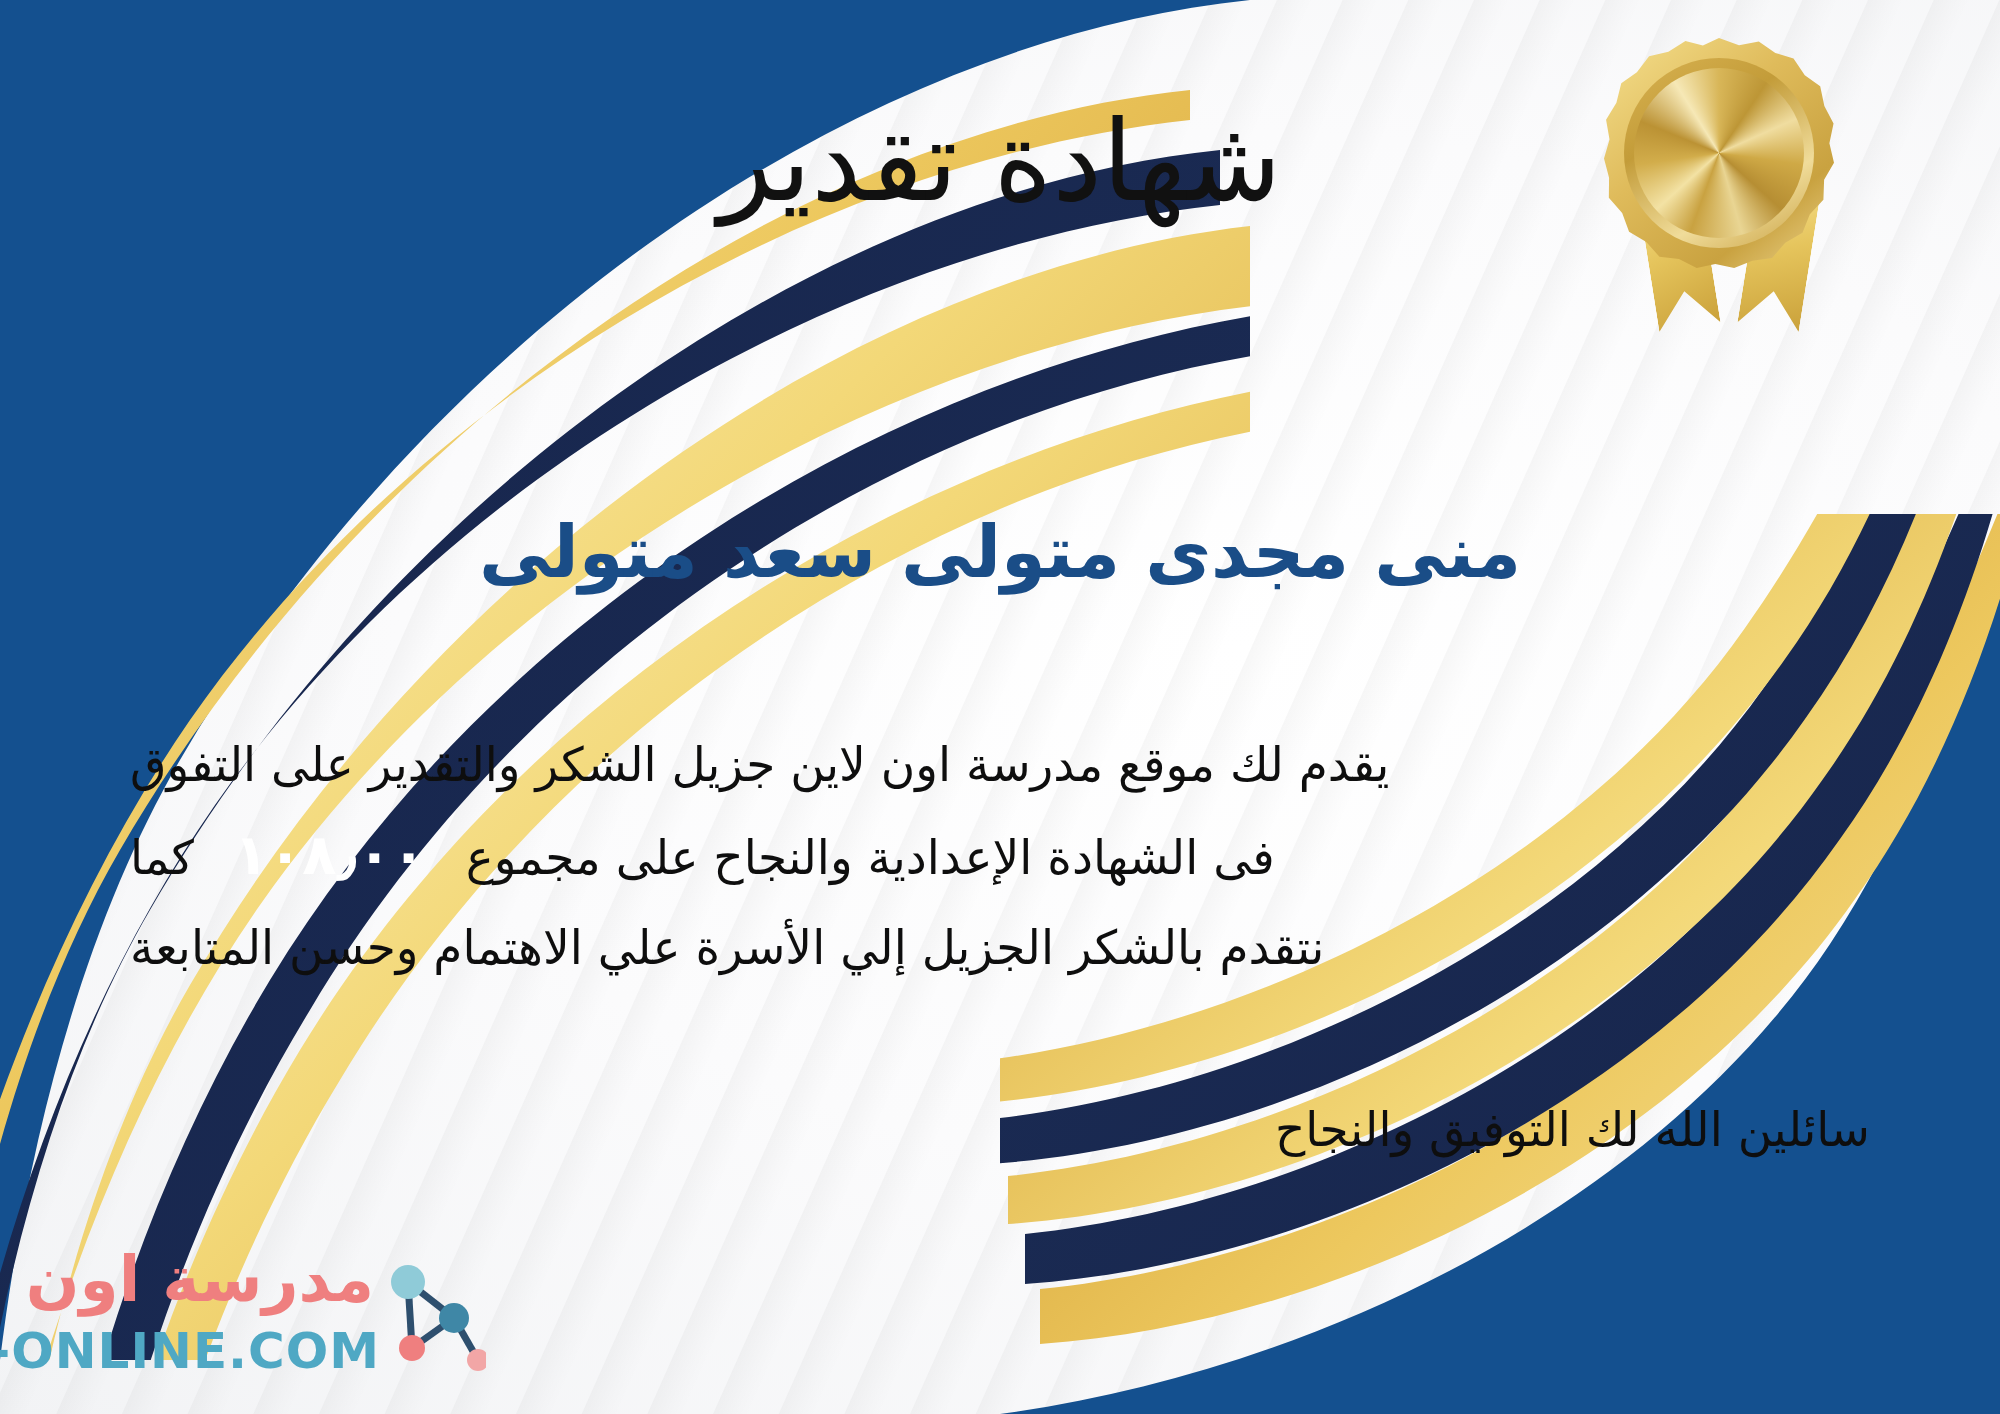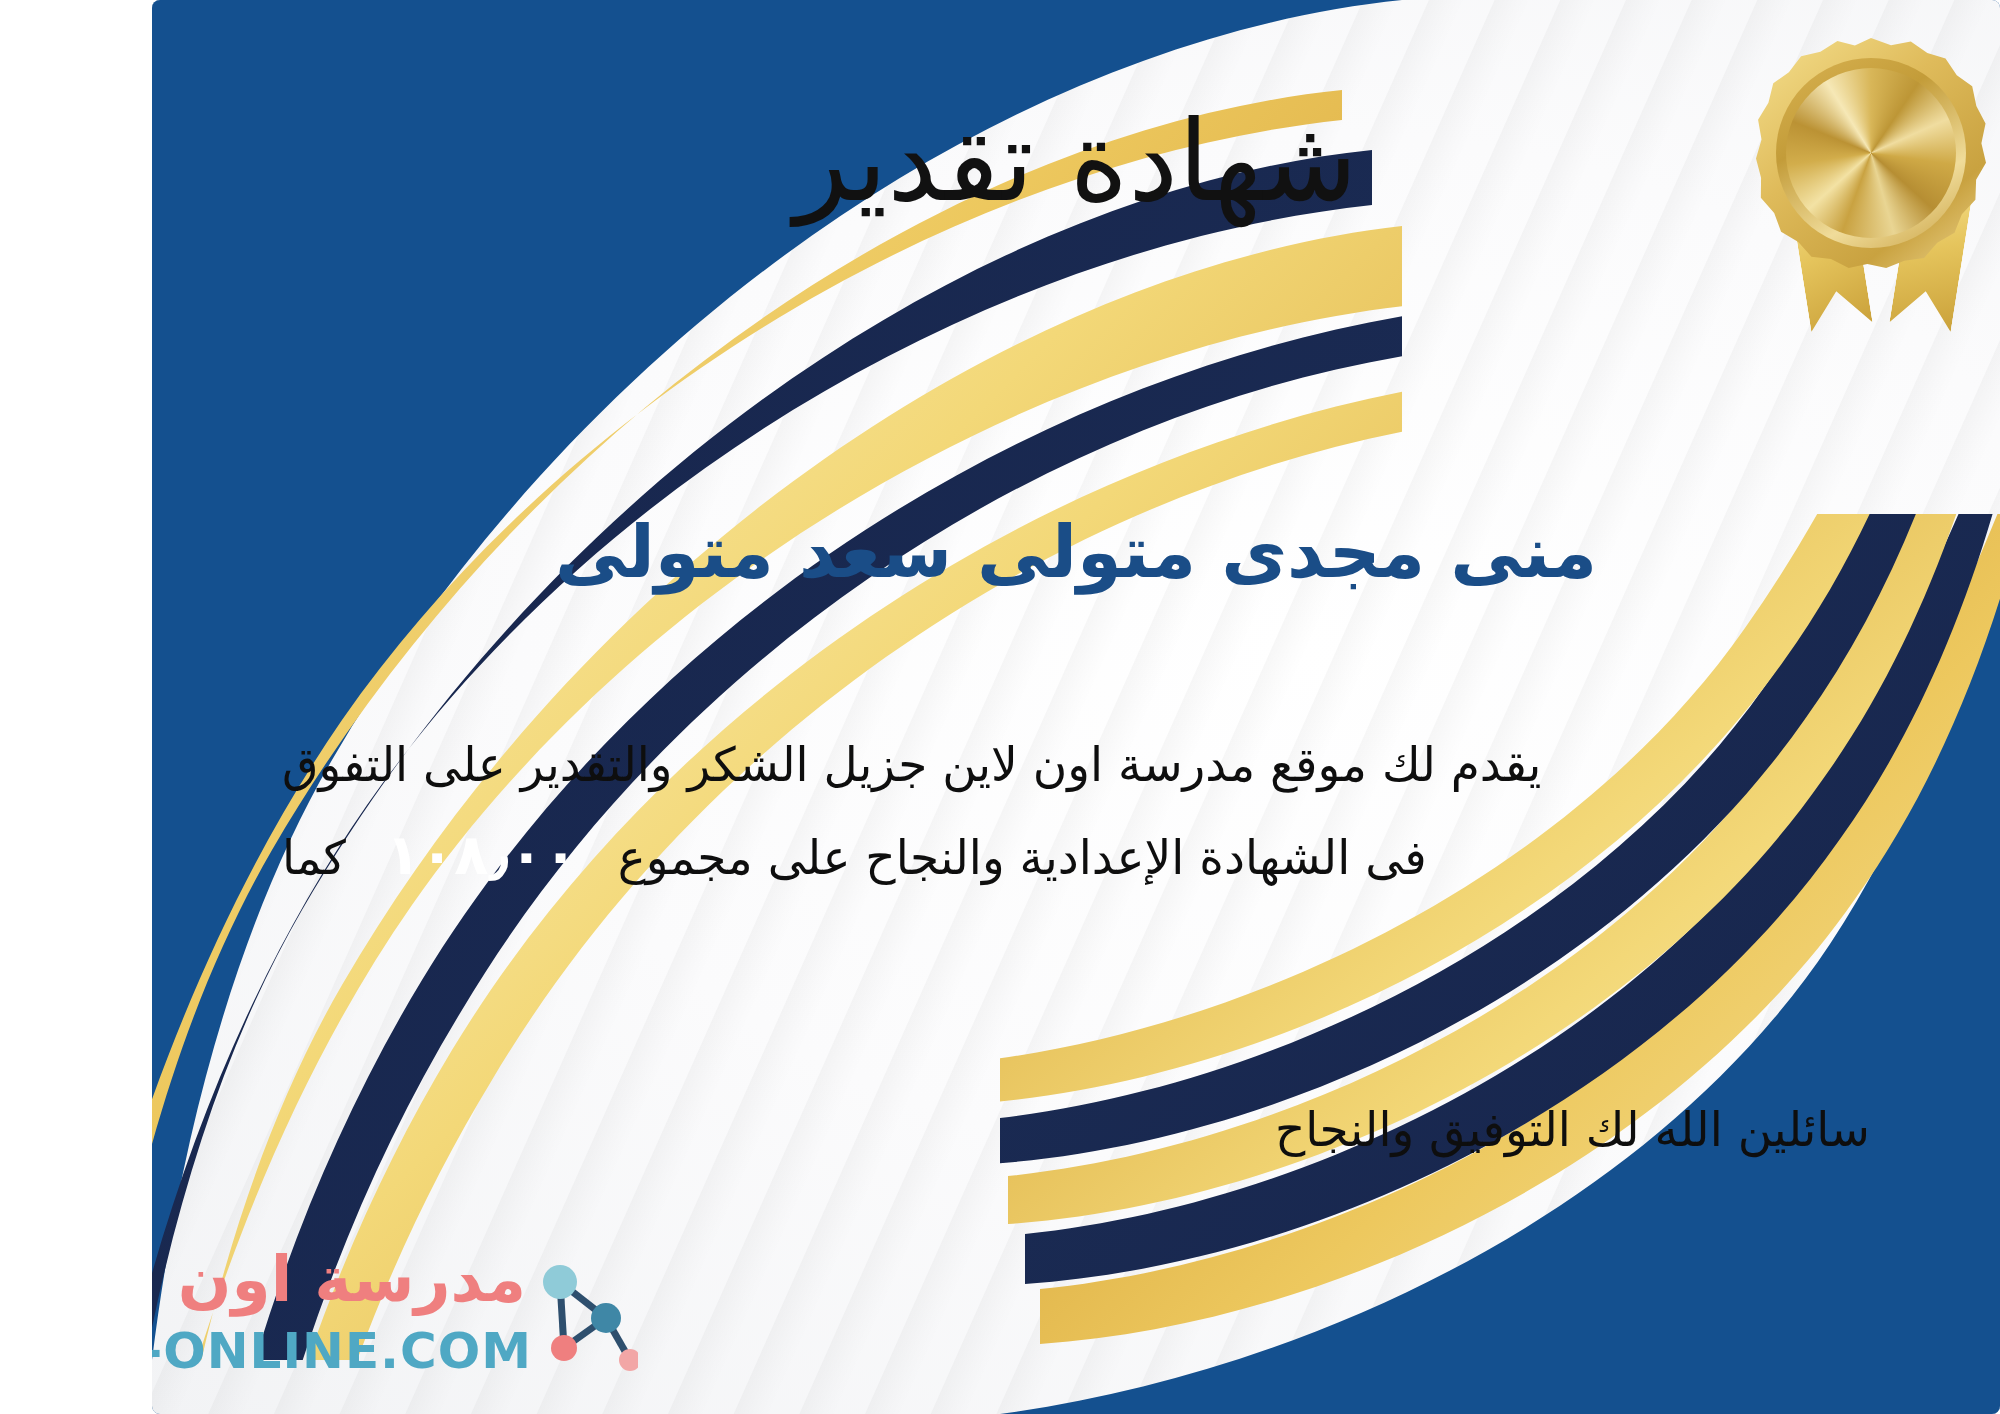--- a/index.html
+++ b/index.html
@@ -1,23 +1,22 @@
 <!DOCTYPE html>
 <html lang="ar" dir="rtl"><head>
 <meta charset="utf-8">
 <style>
   html,body{margin:0;padding:0;background:#ffffff;}
   body{width:2000px;height:1414px;overflow:hidden;font-family:"DejaVu Sans","Liberation Sans",sans-serif;}
 
   #certificate{
     position:relative;
-    width:1848px;height:1414px;
+    width:2000px;height:1414px;
     overflow:hidden;
     background:#14508f;
-    border-radius:8px;
   }
 
   
   .paper{
     position:absolute;
     left:0;top:0;right:0;bottom:0;
     background:
       repeating-linear-gradient(114deg,
         rgba(0,0,0,0.000) 0px,
         rgba(0,0,0,0.000) 26px,
@@ -208,20 +207,21 @@
 
   <div class="title">شهادة تقدير</div>
 
   <div class="recipient">منى مجدى متولى سعد متولى</div>
 
   <div class="body-text">
     <div>يقدم لك موقع مدرسة اون لاين جزيل الشكر  والتقدير على التفوق</div>
     <div>
       <span>فى الشهادة الإعدادية والنجاح على مجموع</span><span class="score">١٠٨٫٠٠</span><span>كما</span>
     </div>
+    <div>نتقدم  بالشكر الجزيل إلي الأسرة علي الاهتمام وحسن المتابعة</div>
   </div>
 
   <div class="closing">سائلين الله لك التوفيق  والنجاح</div>
 
   <div class="logo">
     <div class="brand-ar">مدرسة اون لاين</div>
     <div class="brand-url">MADRSA-ONLINE.COM</div>
     <svg class="netmark" viewBox="0 0 104 118">
       <line x1="26" y1="26" x2="72" y2="62" stroke="#2e4f6e" stroke-width="7"></line>
       <line x1="72" y1="62" x2="30" y2="92" stroke="#2e4f6e" stroke-width="7"></line>

